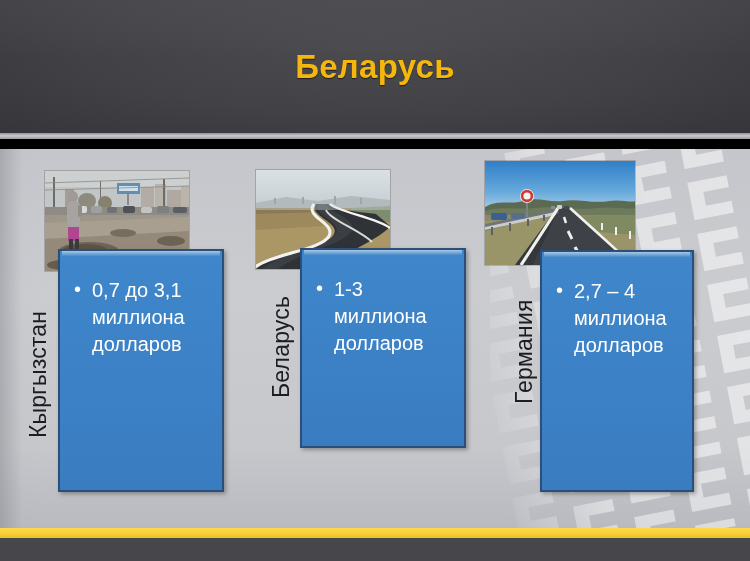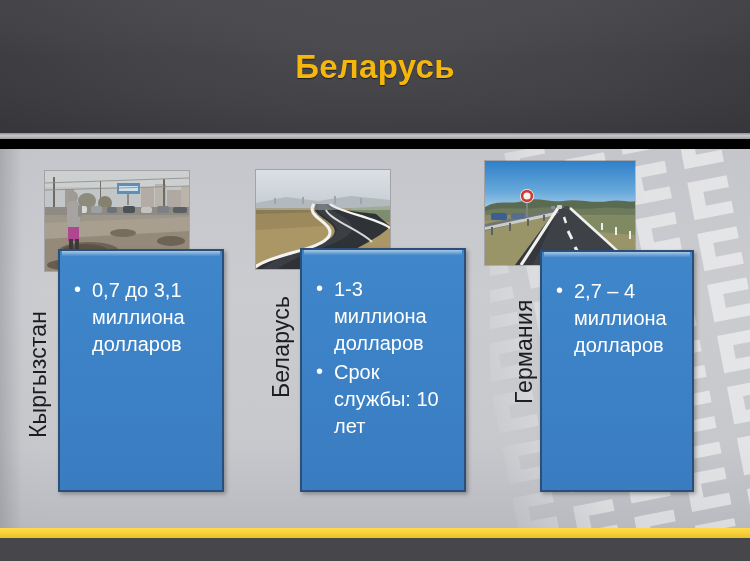--- a/index.html
+++ b/index.html
@@ -310,24 +310,23 @@
         <path d="M62 34 C 56 45, 86 51, 80 63 C 74 76, 26 82, 6 99 L22 99 C 44 82, 90 74, 96 60 C 100 48, 72 42, 70 34 Z" fill="#3b3f44"></path>
 
         <path d="M58 34 C 48 47, 80 53, 73 66 C 66 80, 14 84, -4 99" stroke="#f3f4f2" stroke-width="3" fill="none"></path>
         <path d="M74 34 C 82 42, 122 48, 134 58" stroke="#f3f4f2" stroke-width="2.4" fill="none"></path>
         <path d="M70 40 C 74 50, 104 60, 116 72" stroke="#e9ebe8" stroke-width="2" fill="none" opacity="0.9"></path>
 
         <rect x="0" y="0" width="134" height="40" fill="#dfe4e8" opacity="0.35"></rect>
       </svg>
     </div>
 
-    <div class="bluebox" style="left:300px;top:248px;width:166px;height:244px;">
+    <div class="bluebox" style="left:300px;top:248px;width:166px;height:200px;">
       <ul>
         <li>1-3 миллиона долларов</li>
-        <li>Срок службы: 10 лет</li>
       </ul>
     </div>
   </div>
 
   <div class="col">
 
     <div class="vlabel" style="left:511px;top:272px;height:132px;">Германия</div>
 
     <div class="photo" style="left:485px;top:161px;width:150px;height:104px;">
       <svg width="150" height="104" viewBox="0 0 150 104" xmlns="http://www.w3.org/2000/svg">

